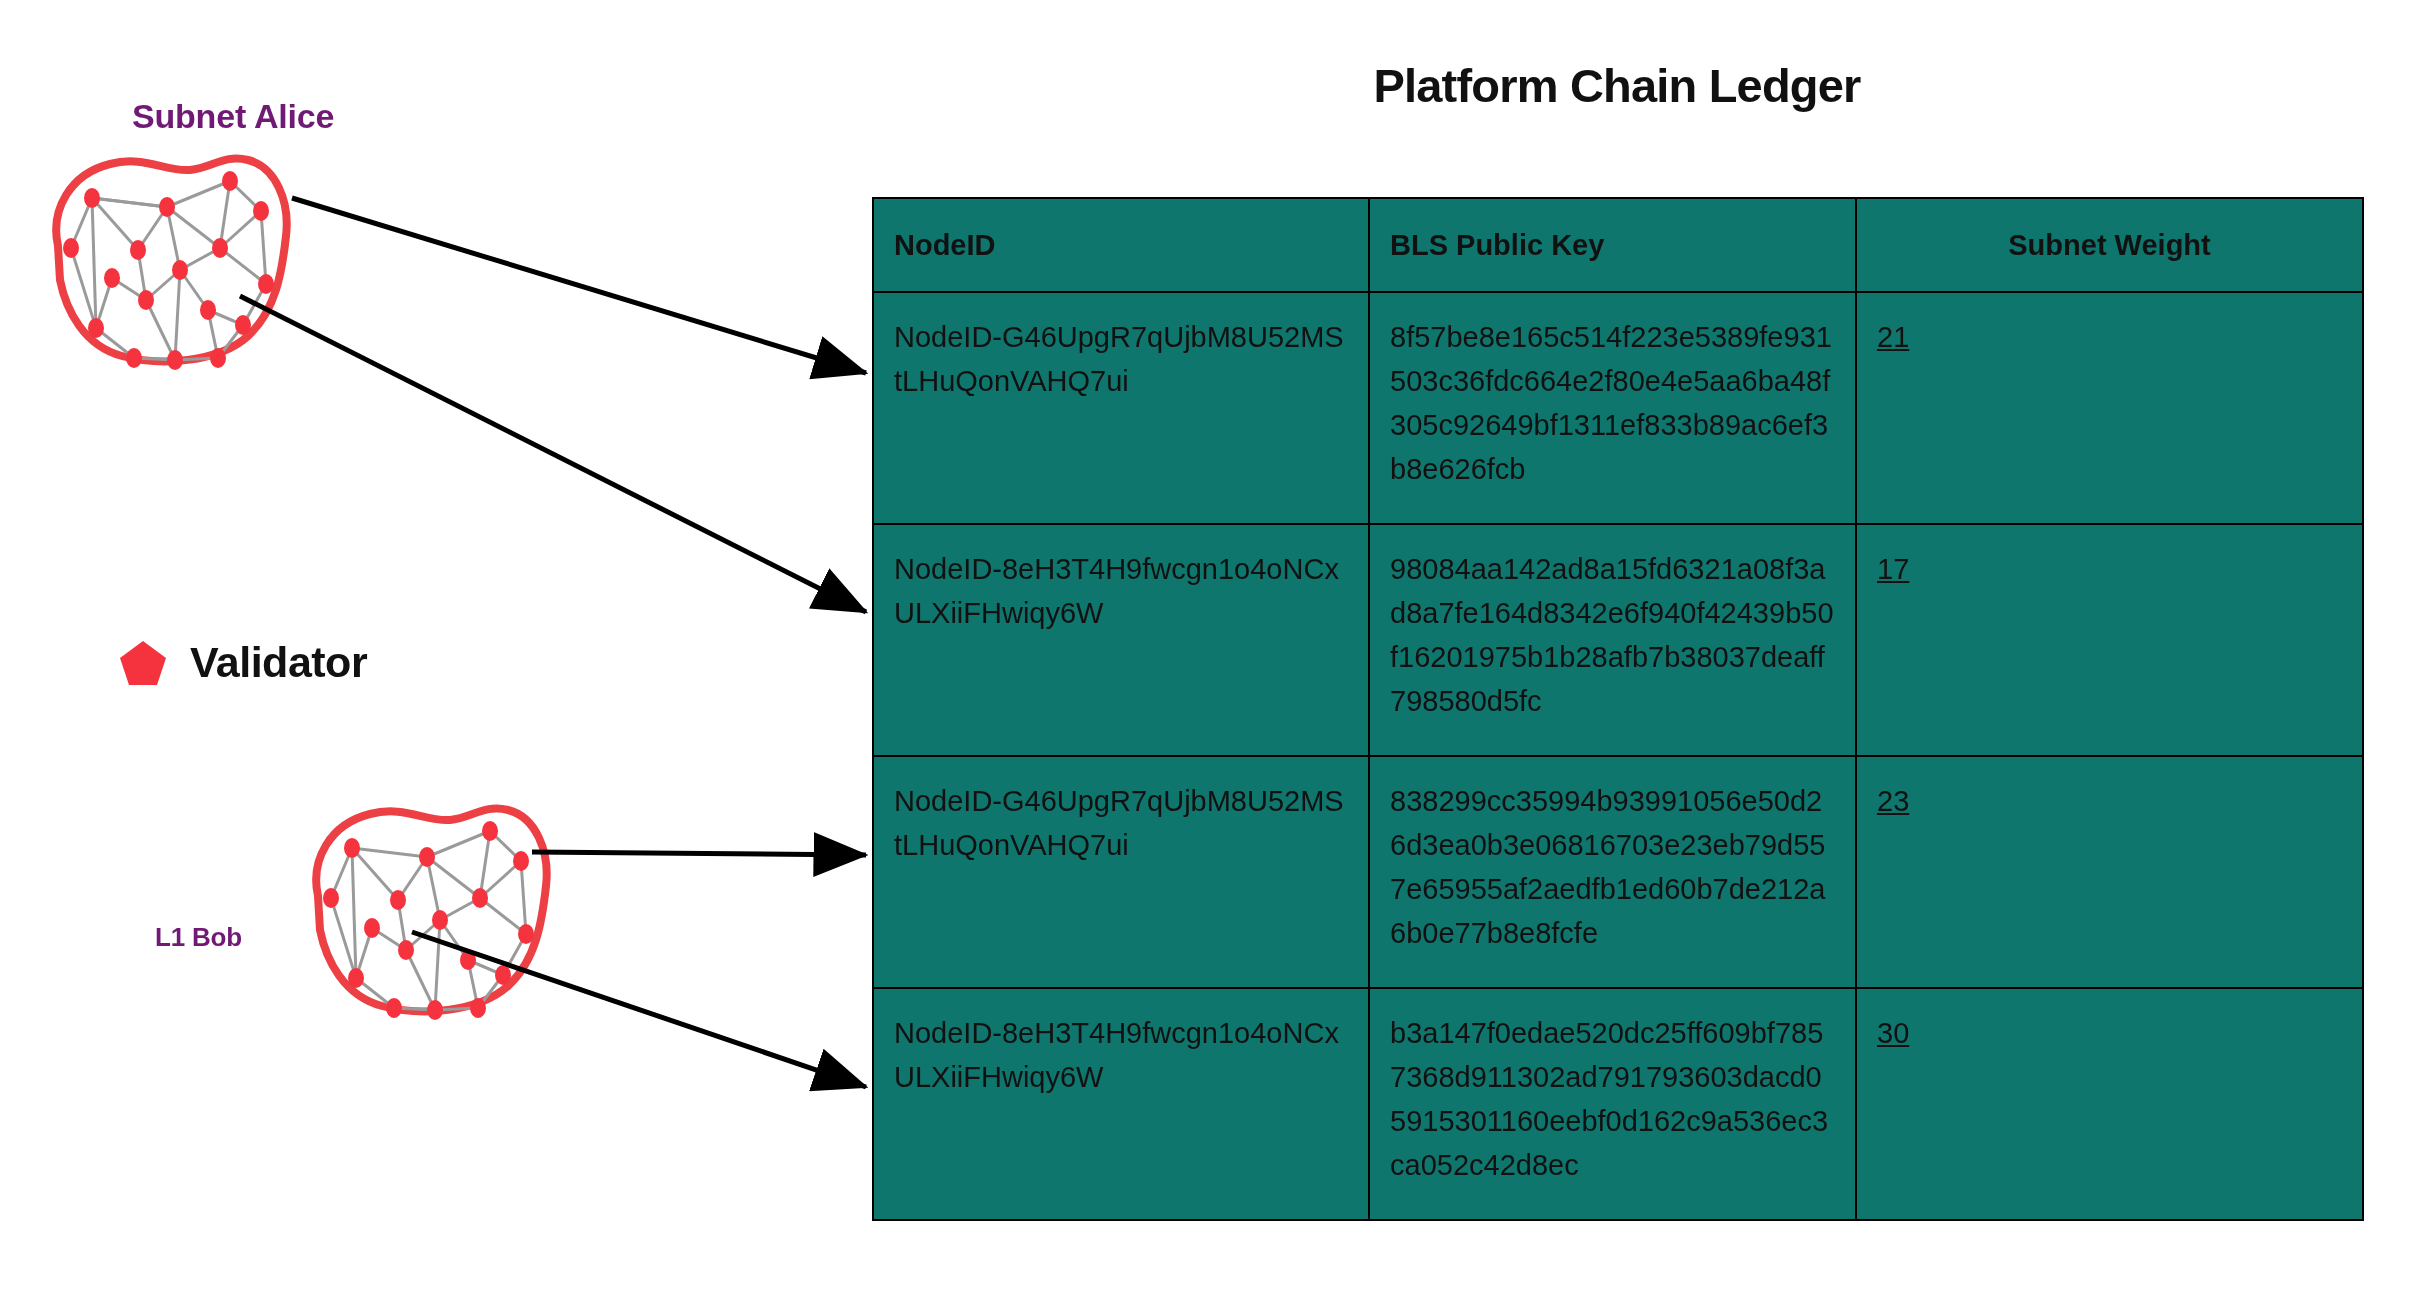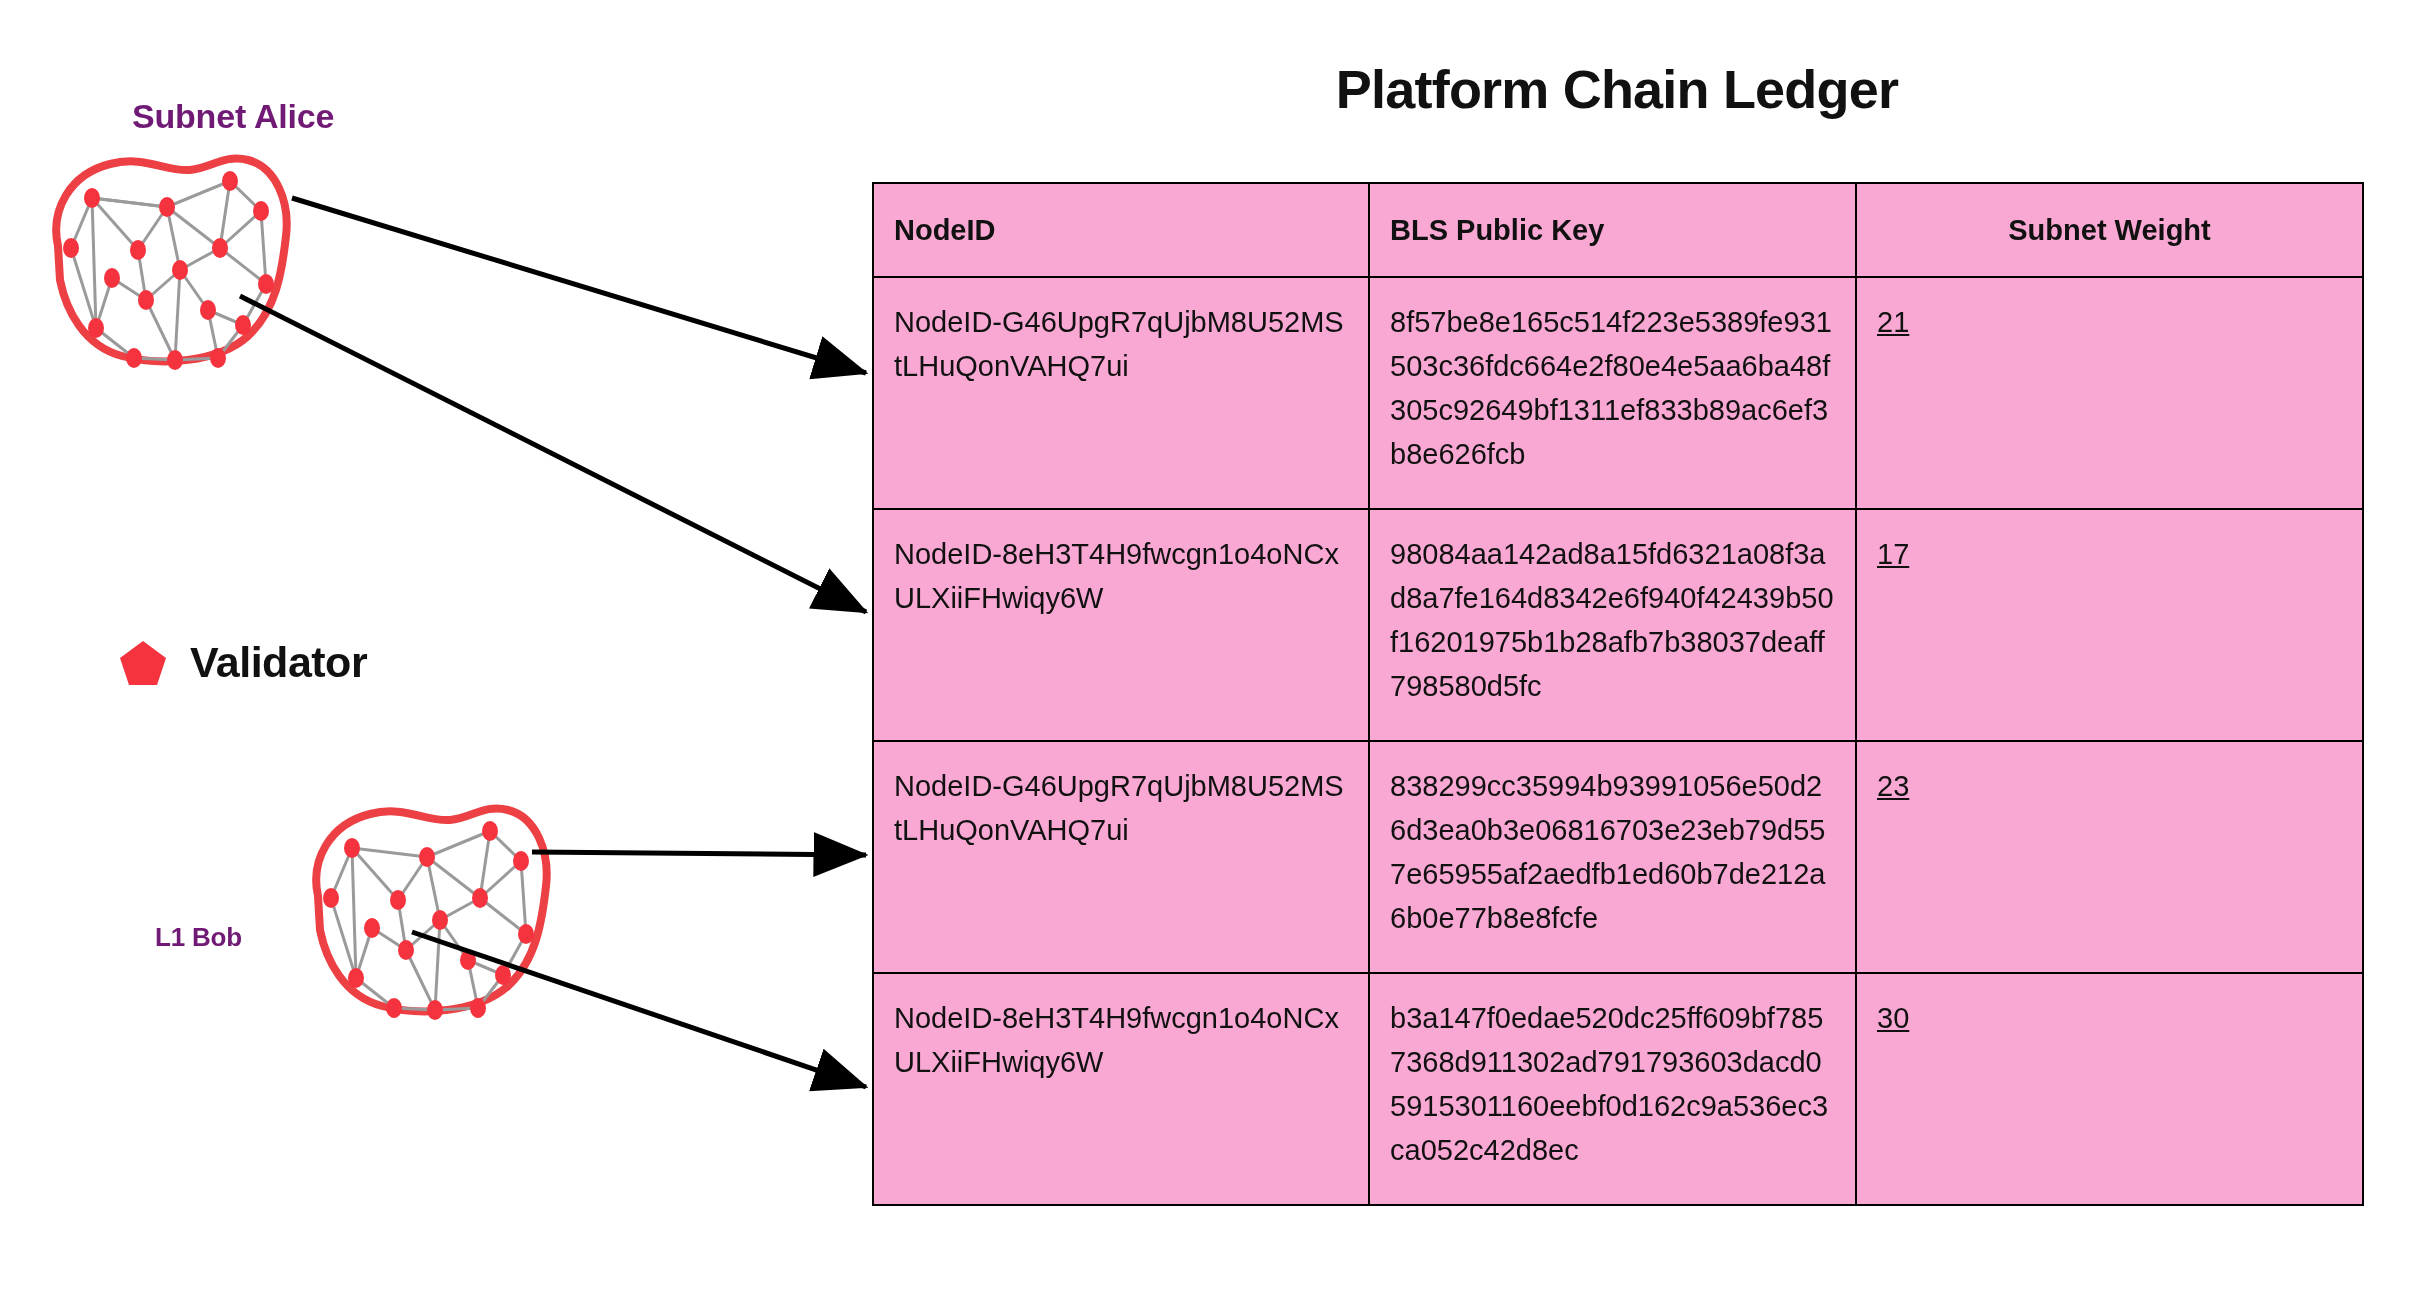--- a/index.html
+++ b/index.html
@@ -72,35 +72,35 @@
     pointer-events: none;
   }
 
   
   #page-title {
     position: absolute;
     left: 872px;
     top: 58px;
     width: 1490px;
     text-align: center;
-    font-size: 54px;
+    font-size: 47px;
     font-weight: bold;
     color: #111111;
     letter-spacing: -0.8px;
   }
 
   
   #ledger-table {
     position: absolute;
     left: 872px;
-    top: 182px;
+    top: 197px;
     width: 1490px;
     border-collapse: collapse;
     table-layout: fixed;
-    background: #f9a8d4;
+    background: #0f766e;
   }
   #ledger-table th,
   #ledger-table td {
     border: 2px solid #000000;
     vertical-align: top;
     padding: 22px 20px 20px 20px;
     font-size: 29px;
     line-height: 1.52;
     color: #111111;
     word-break: break-all;

